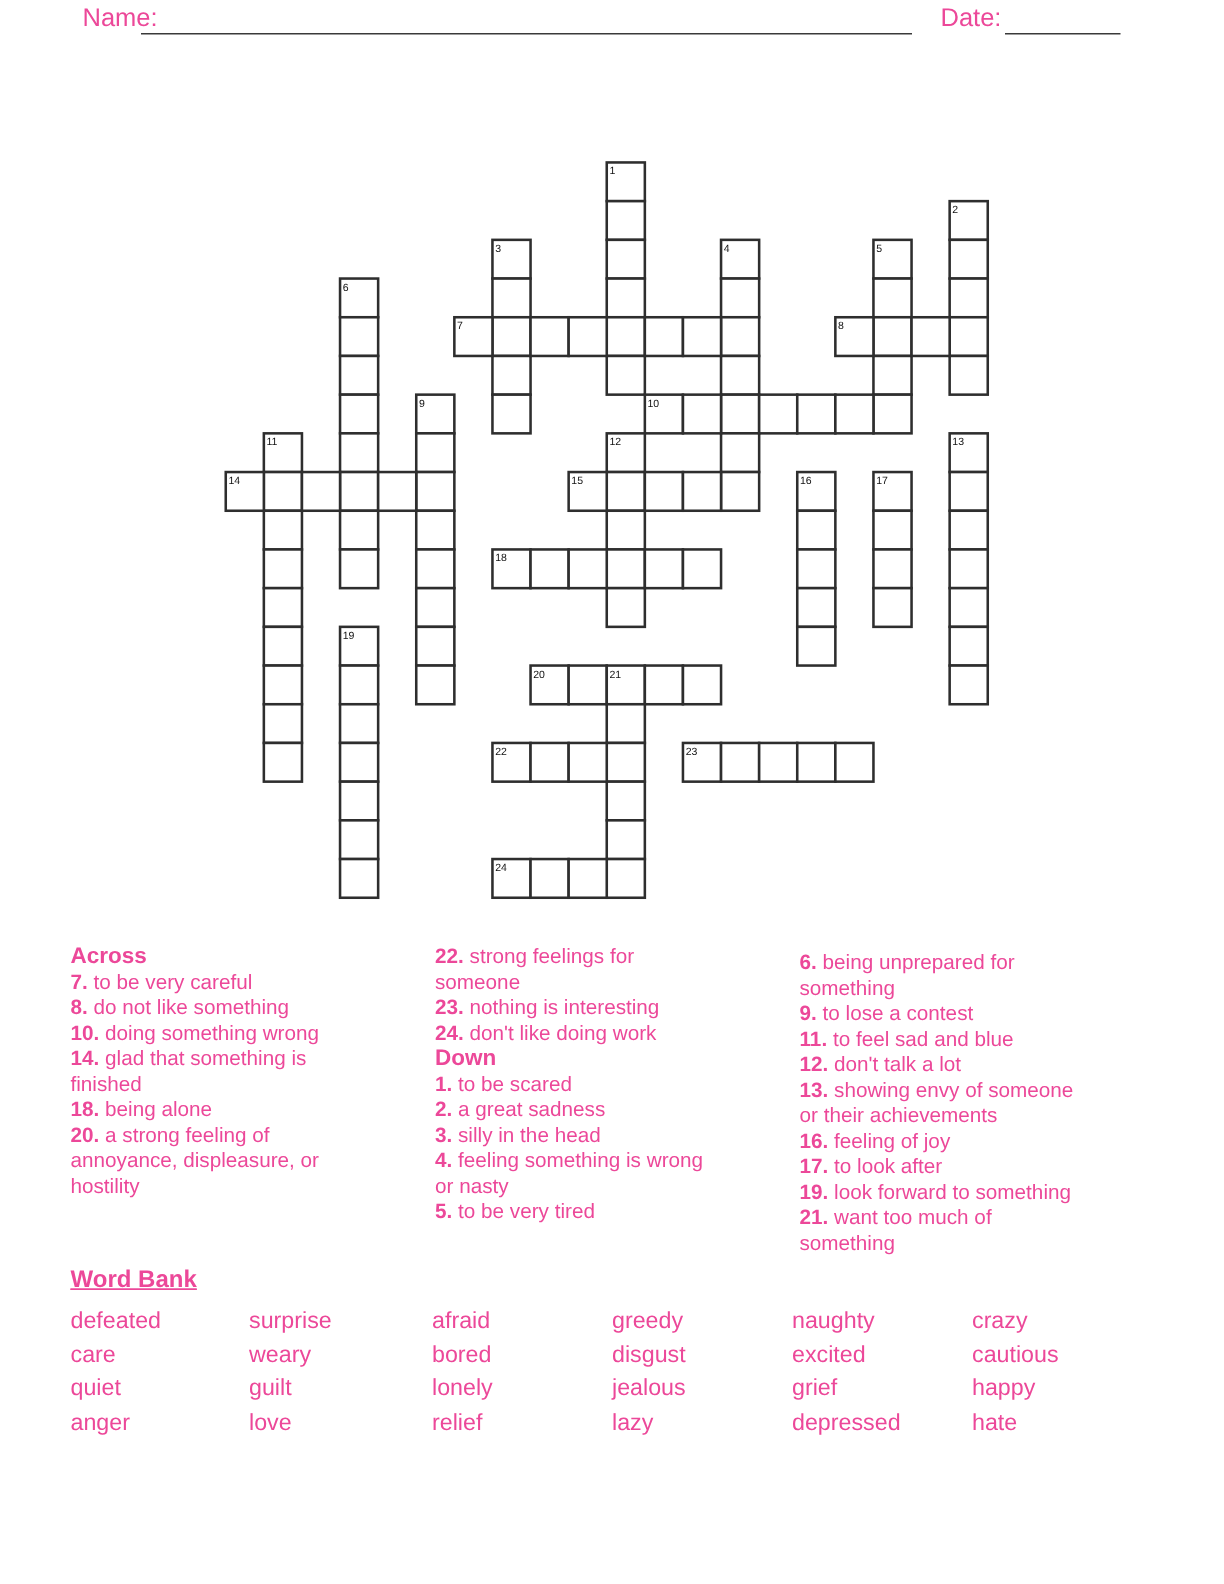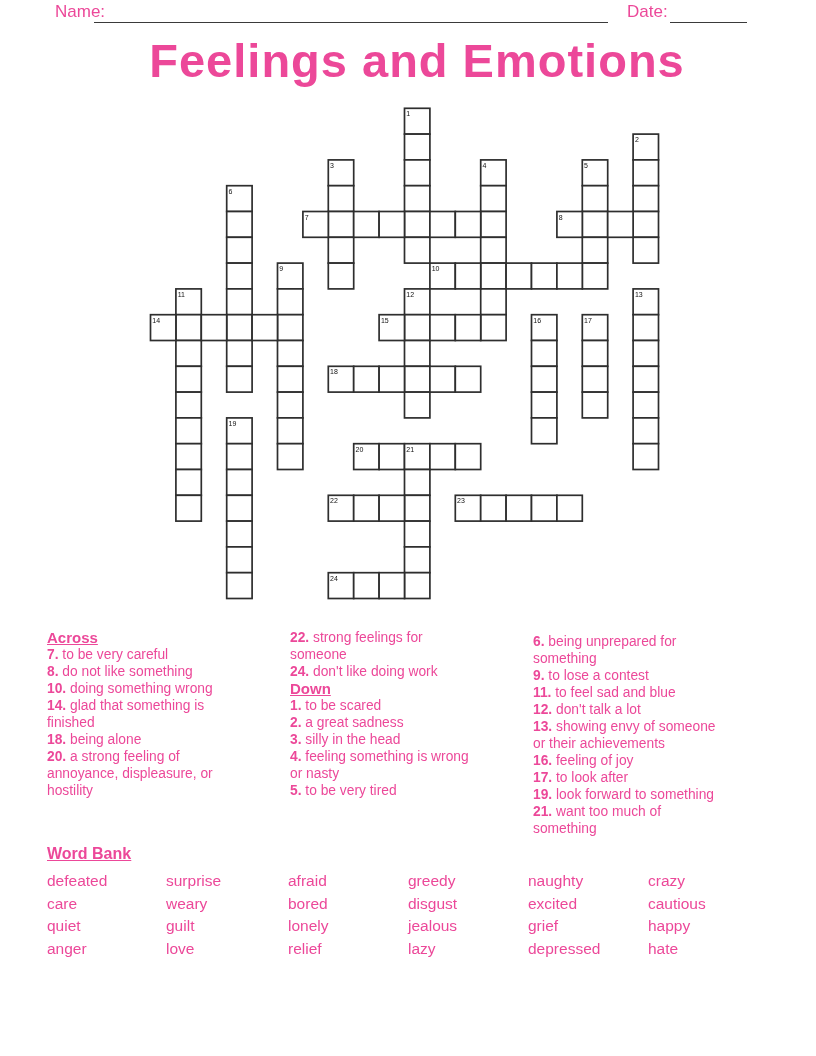--- a/index.html
+++ b/index.html
@@ -15,38 +15,37 @@
          margin:0;font-size:47px;line-height:1.15;font-weight:700;letter-spacing:1px;white-space:nowrap;}
   #grid-svg{position:absolute;left:0;top:0;}
   .cellnum{font-family:"Liberation Sans",sans-serif;font-size:7px;fill:#111;}
   .clue-col{position:absolute;top:629px;}
   #clue-col-0{left:47px;width:232px;}
   #clue-col-1{left:290px;width:222px;}
   #clue-col-2{left:533px;width:235px;padding-top:4px;}
   .clue{margin:0;font-size:13.8px;line-height:17px;white-space:pre-wrap;}
   .clue b{font-weight:700;}
   .clue-heading{font-size:15px;line-height:17px;font-weight:700;}
-  .clue-heading span{text-decoration:underline;}
+  .clue-heading span{}
   .wordbank{position:absolute;left:47px;top:845px;width:740px;text-decoration:underline;}
   .wb-heading{font-size:16px;line-height:18px;font-weight:700;}
   .wb-heading span{text-decoration:underline;}
   #wb-cols{position:relative;margin-top:7px;height:100px;}
   .wb-col{position:absolute;top:0;}
   .wb-word{font-size:15.5px;line-height:22.7px;}
 </style>
 </head>
 <body>
 
 <div class="page">
   <div class="hdr-label name-label">Name:</div>
   <div class="hdr-line name-line"></div>
   <div class="hdr-label date-label">Date:</div>
   <div class="hdr-line date-line"></div>
 
-  <h1 class="title">Feelings and Emotions</h1>
 
   <svg id="grid-svg" width="816" height="625" viewBox="0 0 816 625">
       <rect x="404.5" y="108.3" width="25.4" height="25.8" fill="#ffffff" stroke="#2e2e2e" stroke-width="1.7"></rect>
       <rect x="404.5" y="134.1" width="25.4" height="25.8" fill="#ffffff" stroke="#2e2e2e" stroke-width="1.7"></rect>
       <rect x="404.5" y="159.9" width="25.4" height="25.8" fill="#ffffff" stroke="#2e2e2e" stroke-width="1.7"></rect>
       <rect x="404.5" y="185.7" width="25.4" height="25.8" fill="#ffffff" stroke="#2e2e2e" stroke-width="1.7"></rect>
       <rect x="404.5" y="211.5" width="25.4" height="25.8" fill="#ffffff" stroke="#2e2e2e" stroke-width="1.7"></rect>
       <rect x="404.5" y="237.3" width="25.4" height="25.8" fill="#ffffff" stroke="#2e2e2e" stroke-width="1.7"></rect>
       <rect x="633.1" y="134.1" width="25.4" height="25.8" fill="#ffffff" stroke="#2e2e2e" stroke-width="1.7"></rect>
       <rect x="633.1" y="159.9" width="25.4" height="25.8" fill="#ffffff" stroke="#2e2e2e" stroke-width="1.7"></rect>
@@ -202,20 +201,21 @@
         <p class="clue"><b>14.</b> glad that something is
 finished</p>
         <p class="clue"><b>18.</b> being alone</p>
         <p class="clue"><b>20.</b> a strong feeling of
 annoyance, displeasure, or
 hostility</p>
       </div>
     <div class="clue-col" id="clue-col-1">
         <p class="clue"><b>22.</b> strong feelings for
 someone</p>
+        <p class="clue"><b>23.</b> nothing is interesting</p>
         <p class="clue"><b>24.</b> don't like doing work</p>
         <div class="clue-heading"><span>Down</span></div>
         <p class="clue"><b>1.</b> to be scared</p>
         <p class="clue"><b>2.</b> a great sadness</p>
         <p class="clue"><b>3.</b> silly in the head</p>
         <p class="clue"><b>4.</b> feeling something is wrong
 or nasty</p>
         <p class="clue"><b>5.</b> to be very tired</p>
       </div>
     <div class="clue-col" id="clue-col-2">

